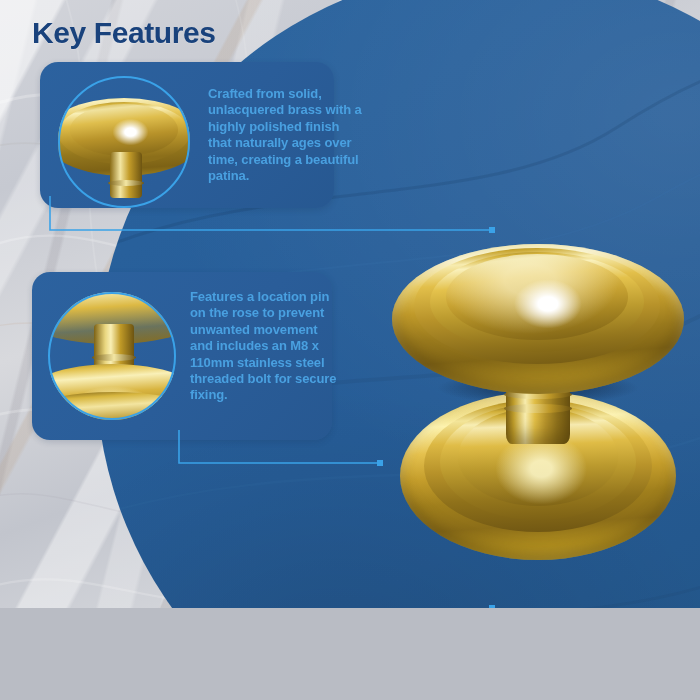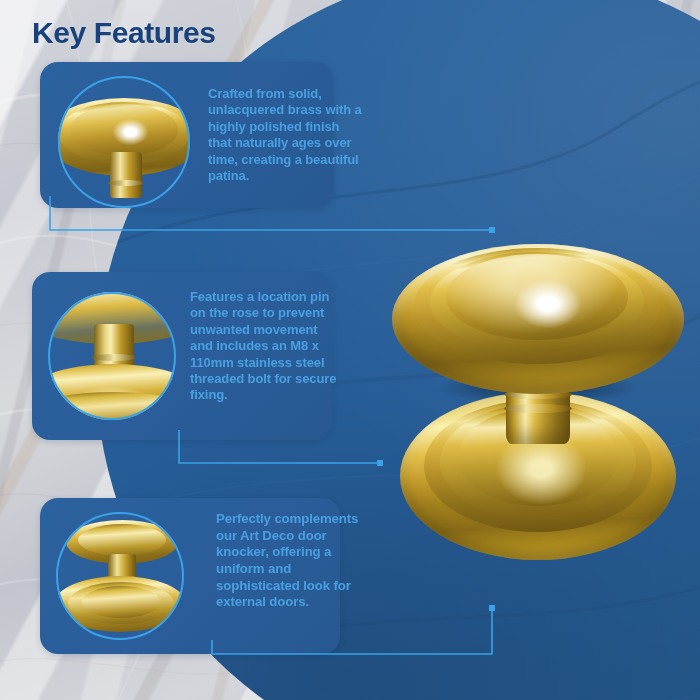--- a/index.html
+++ b/index.html
@@ -1,19 +1,19 @@
 <!DOCTYPE html>
 <html><head>
 <meta charset="utf-8">
 <style>
   html,body{margin:0;padding:0;}
   body{width:700px;height:700px;overflow:hidden;
        font-family:"Liberation Sans",sans-serif;background:#b9bcc4;}
 
-  #stage{position:relative;width:700px;height:700px;overflow:hidden;}
+  #stage{position:relative;width:700px;height:608px;overflow:hidden;}
 
   
   .marble{position:absolute;inset:0;
     background:
       linear-gradient(118deg, rgba(255,255,255,.55) 0 6%, rgba(0,0,0,0) 6.5% 11%, rgba(255,255,255,.35) 11.5% 15%, rgba(0,0,0,0) 15.5% 24%, rgba(190,170,150,.30) 24.3% 25.4%, rgba(0,0,0,0) 25.8% 33%, rgba(255,255,255,.42) 33.4% 38%, rgba(0,0,0,0) 38.5% 47%, rgba(150,140,140,.20) 47.3% 48.4%, rgba(0,0,0,0) 48.8% 57%, rgba(255,255,255,.40) 57.3% 62%, rgba(0,0,0,0) 62.5% 71%, rgba(185,165,145,.26) 71.3% 72.3%, rgba(0,0,0,0) 72.7% 80%, rgba(255,255,255,.30) 80.4% 85%, rgba(0,0,0,0) 85.5% 100%),
       linear-gradient(104deg, rgba(255,255,255,.30) 0 4%, rgba(0,0,0,0) 4.5% 13%, rgba(120,115,125,.16) 13.4% 14.2%, rgba(0,0,0,0) 14.6% 29%, rgba(255,255,255,.26) 29.4% 33%, rgba(0,0,0,0) 33.5% 44%, rgba(170,150,135,.18) 44.3% 45.2%, rgba(0,0,0,0) 45.6% 60%, rgba(255,255,255,.24) 60.4% 65%, rgba(0,0,0,0) 65.5% 78%, rgba(125,120,130,.14) 78.3% 79.1%, rgba(0,0,0,0) 79.5% 100%),
       linear-gradient(160deg,#d2d4da 0%,#c6c9d1 22%,#d8d9dd 42%,#c2c5cd 62%,#d4d6db 80%,#bfc2ca 100%);
     filter:blur(.3px);
   }
   .marble-veins{position:absolute;inset:0;opacity:.55;}
@@ -190,41 +190,20 @@
              background:radial-gradient(ellipse 36% 40% at 50% 58%, #fbf2bb 0 16%, rgba(251,242,187,0) 60%),
                         linear-gradient(176deg,#9e7e1e 0%,#e2c24f 12%,#f9f0b8 24%,#d8b440 44%,#ae8d26 66%,#836716 90%);"></div>
         <div class="mini" style="left:-10px;top:100px;width:150px;height:34px;position:absolute;
              background:linear-gradient(176deg,#6e5512 0%,#d7b63f 20%,#f3e5a0 42%,#b5922a 78%,#7d6215 100%);"></div>
       </div>
       <div class="thumb-ring" style="left:16px;top:20px;width:128px;height:128px;"></div>
     </div>
     <div class="card-text">Features a location pin on the rose to prevent unwanted movement and includes an M8 x 110mm stainless steel threaded bolt for secure fixing.</div>
   </div>
 
-  <div class="card card-3">
-    <div class="thumb" style="position:absolute;left:0;top:0;width:176px;height:156px;">
-      <div style="position:absolute;left:16px;top:14px;width:128px;height:128px;overflow:hidden;border-radius:50%;">
-        <div class="mini" style="left:10px;top:8px;width:112px;height:44px;position:absolute;
-             background:linear-gradient(176deg,#d9bf55 0%,#faf3c4 10%,#e3c251 30%,#b8932a 54%,#8c6f1a 78%,#7a5f14 100%);"></div>
-        <div class="mini" style="left:22px;top:12px;width:88px;height:32px;position:absolute;
-             background:linear-gradient(176deg,#6e5512 0%,#d5b33d 16%,#f7ecb0 34%,#bb9a2c 70%,#836716 100%);"></div>
-        <div style="position:absolute;left:52px;top:42px;width:28px;height:36px;
-             background:linear-gradient(90deg,#7e6315,#f0e296 32%,#c09a27 64%,#6d5411);border-radius:3px;"></div>
-        <div class="mini" style="left:-2px;top:64px;width:132px;height:56px;position:absolute;
-             background:radial-gradient(ellipse 34% 38% at 50% 60%, #fbf2bb 0 16%, rgba(251,242,187,0) 60%),
-                        linear-gradient(176deg,#9e7e1e 0%,#e2c24f 12%,#faf1bb 24%,#d8b440 46%,#ae8d26 68%,#836716 92%);"></div>
-        <div class="mini" style="left:12px;top:70px;width:106px;height:42px;position:absolute;
-             background:linear-gradient(176deg,#6e5512 0%,#d7b63f 16%,#f3e5a0 34%,#bb9a2c 68%,#7d6215 100%);"></div>
-        <div class="mini" style="left:26px;top:74px;width:78px;height:32px;position:absolute;
-             background:linear-gradient(176deg,#6e5512 0%,#dcbb44 18%,#f6e9ab 38%,#b5922a 76%,#7a5f14 100%);"></div>
-      </div>
-      <div class="thumb-ring" style="left:16px;top:14px;width:128px;height:128px;"></div>
-    </div>
-    <div class="card-text">Perfectly complements our Art Deco door knocker, offering a uniform and sophisticated look for external doors.</div>
-  </div>
 
   <svg class="conn" viewBox="0 0 700 700">
     <g fill="none" stroke="#3aa2e8" stroke-width="1.6">
       <path d="M 50 196 L 50 230 L 492 230"></path>
       <path d="M 179 430 L 179 463 L 380 463"></path>
       <path d="M 212 640 L 212 654 L 492 654 L 492 608"></path>
     </g>
     <g fill="#3aa2e8">
       <rect x="489" y="227" width="6" height="6"></rect>
       <rect x="377" y="460" width="6" height="6"></rect>

